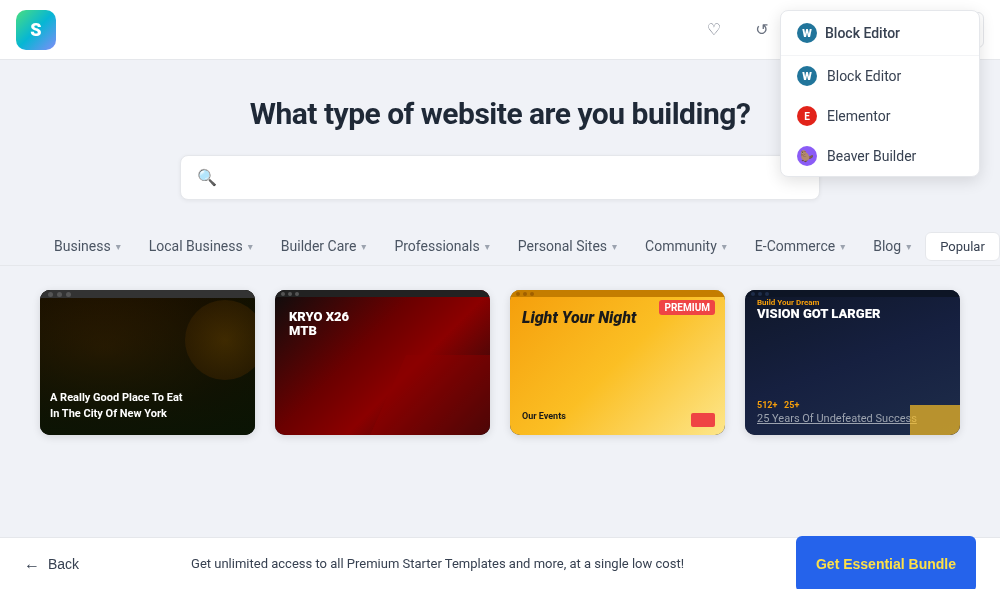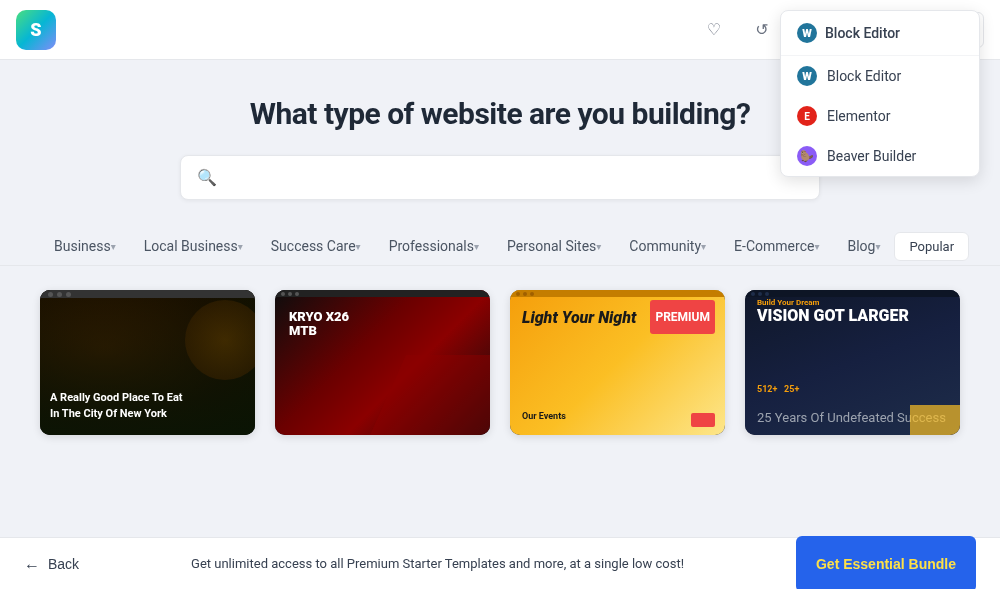--- a/index.html
+++ b/index.html
@@ -94,21 +94,21 @@
       width: 100%; background: transparent;
     }
 
     
     .filter-tabs {
       display: flex; align-items: center; gap: 0;
       padding: 0 40px; border-bottom: 1px solid #e5e7eb;
       background: #f0f2f7; overflow-x: auto;
     }
     .filter-tab {
-      display: flex; align-items: center; 
+      display: flex; align-items: center; gap: 5px;
       padding: 10px 14px; font-size: 14px; color: #4b5563;
       cursor: pointer; white-space: nowrap; border-bottom: 2px solid transparent;
       margin-bottom: -1px;
     }
     .filter-tab .chevron { font-size: 10px; color: #9ca3af; }
     .filter-tab-popular {
       margin-left: auto; padding: 6px 14px; border: 1px solid #e5e7eb;
       border-radius: 6px; font-size: 13px; color: #374151; cursor: pointer;
       background: #fff; display: flex; align-items: center; gap: 5px;
     }
@@ -236,21 +236,21 @@
   <div class="filter-tabs">
     <div class="filter-tab">
       <span>Business</span>
       <span class="chevron">▾</span>
     </div>
     <div class="filter-tab">
       <span>Local Business</span>
       <span class="chevron">▾</span>
     </div>
     <div class="filter-tab">
-      <span>Success Care</span>
+      <span>Builder Care</span>
       <span class="chevron">▾</span>
     </div>
     <div class="filter-tab">
       <span>Professionals</span>
       <span class="chevron">▾</span>
     </div>
     <div class="filter-tab">
       <span>Personal Sites</span>
       <span class="chevron">▾</span>
     </div>
@@ -307,43 +307,43 @@
     </div>
 
     <div class="template-card">
       <div class="card-img-area">
         <div class="event-bg" style="position:relative;">
           <div style="position:absolute;top:0;left:0;right:0;height:7px;background:#c47d00;display:flex;gap:3px;padding:2px 6px;align-items:center;">
             <div style="width:4px;height:4px;border-radius:50%;background:#a06000;"></div>
             <div style="width:4px;height:4px;border-radius:50%;background:#a06000;"></div>
             <div style="width:4px;height:4px;border-radius:50%;background:#a06000;"></div>
           </div>
-          <div style="position:absolute;top:10px;right:10px;background:#ef4444;color:#fff;font-size:12px;padding:10px 5px;border-radius:3px;font-weight:700;">PREMIUM</div>
+          <div style="position:absolute;top:10px;right:10px;background:#ef4444;color:#fff;font-size:10px;padding:2px 5px;border-radius:3px;font-weight:700;">PREMIUM</div>
           <div style="position:absolute;top:18px;left:12px;color:#1a1a1a;font-size:16px;font-weight:900;font-style:italic;line-height:1.2;">
             Light Your Night
           </div>
           <div style="position:absolute;bottom:14px;left:12px;color:#1a1a1a;font-size:9px;font-weight:700;margin-top:44px;">Our Events</div>
           <div style="position:absolute;bottom:8px;right:10px;width:24px;height:14px;background:#ef4444;border-radius:2px;"></div>
         </div>
       </div>
     </div>
 
     <div class="template-card">
       <div class="card-img-area">
         <div class="vision-bg" style="position:relative;">
           <div style="position:absolute;top:0;left:0;right:0;height:7px;background:#0d1525;display:flex;gap:3px;padding:2px 6px;align-items:center;">
             <div style="width:4px;height:4px;border-radius:50%;background:#1e2d4a;"></div>
             <div style="width:4px;height:4px;border-radius:50%;background:#1e2d4a;"></div>
             <div style="width:4px;height:4px;border-radius:50%;background:#1e2d4a;"></div>
           </div>
-          <div style="position:absolute;top:16px;left:12px;right:4px;color:#fff;font-size:16px;font-weight:900;text-transform:uppercase;line-height:1.2;">VISION GOT LARGER</div>
+          <div style="position:absolute;top:16px;left:12px;right:4px;color:#fff;font-size:13px;font-weight:900;text-transform:uppercase;line-height:1.2;">VISION GOT LARGER</div>
           <div style="position:absolute;top:8px;left:12px;color:#f59e0b;font-size:8px;font-weight:700;">Build Your Dream</div>
           <div style="position:absolute;bottom:10px;left:12px;">
             <div style="color:#f59e0b;font-size:9px;font-weight:700;">512+&nbsp;&nbsp;&nbsp;25+</div>
-            <div style="color:#9ca3af;font-size:13px;margin-top:16px;">25 Years Of Undefeated Success</div>
+            <div style="color:#9ca3af;font-size:11px;margin-top:2px;text-decoration:underline;">25 Years Of Undefeated Success</div>
           </div>
           <div style="position:absolute;bottom:0;right:0;width:50px;height:30px;background:#fbbf24;opacity:0.7;"></div>
         </div>
       </div>
     </div>
 
   </div>
 </main>
 
 <div class="bottom-bar">

